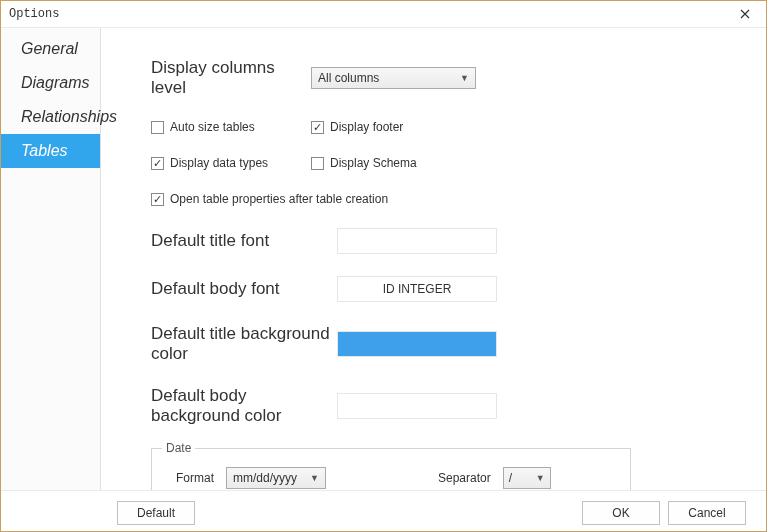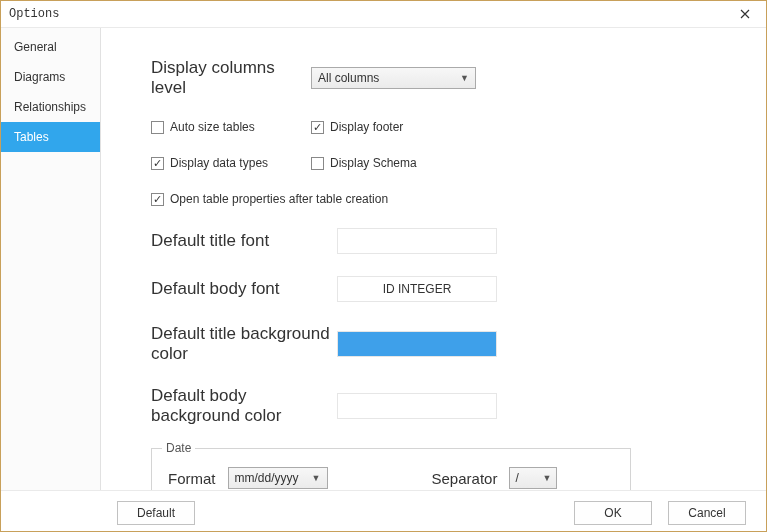--- a/index.html
+++ b/index.html
@@ -3,43 +3,43 @@
 <meta charset="utf-8">
 <style>
   * { box-sizing: border-box; font-family: "Segoe UI", Tahoma, sans-serif; }
   html, body { margin: 0; padding: 0; }
   body { width: 767px; height: 532px; background: #fff; border: 1px solid #c8a05a; font-size: 12px; color: #333; position: relative; }
   .titlebar { height: 27px; display: flex; align-items: center; justify-content: space-between; padding: 0 6px 0 8px; border-bottom: 1px solid #eaeaea; }
   .titlebar .title { font-size: 12px; font-family: Liberation Mono, monospace; }
   .close-btn { width: 30px; height: 24px; display: flex; align-items: center; justify-content: center; cursor: pointer; font-size: 14px; }
   .body-area { display: flex; height: 462px; }
   .sidebar { width: 100px; border-right: 1px solid #e1e1e1; background: #fbfbfb; padding-top: 4px; }
-  .sidebar-item { padding: 8px 13px; cursor: pointer; font-size: 12px; color: #333; }
+  .sidebar-item { padding: 8px 20px; cursor: pointer; font-size: 16px; color: #333; font-style: italic; }
   .sidebar-item.active { background: #31a6ec; color: #fff; }
   .content { flex: 1; padding: 30px 40px 20px 50px; overflow: auto; }
   .row { display: flex; align-items: center; margin-bottom: 22px; }
   .label-col { width: 160px; font-size: 17px; }
   .checkbox-group { display: flex; align-items: center; gap: 6px; width: 160px; }
   .checkbox { width: 13px; height: 13px; border: 1px solid #888; display: inline-flex; align-items: center; justify-content: center; background: #fff; cursor: pointer; }
   .checkbox.checked::after { content: "✓"; font-size: 11px; line-height: 11px; color: #333; }
   .select { width: 165px; height: 22px; border: 1px solid #aaa; background: linear-gradient(#f7f7f7,#ebebeb); display: flex; align-items: center; justify-content: space-between; padding: 0 6px; font-size: 12px; cursor: pointer; }
   .select-caret { font-size: 9px; color: #555; }
   .font-sample { width: 160px; height: 26px; border: 1px solid #e6e6e6; display: flex; align-items: center; justify-content: center; font-size: 12px; margin-left: 26px; }
   .title-sample { color: #fff; font-family: "Courier New", monospace; letter-spacing: 2px; }
   .body-sample { color: #333; }
   .color-swatch { width: 160px; height: 26px; border: 1px solid #e6e6e6; margin-left: 26px; }
   .fieldset { position: relative; border: 1px solid #d4d4d4; margin-top: 8px; padding: 18px 16px 16px; width: 480px; }
   .fieldset-legend { position: absolute; top: -8px; left: 10px; background: #fff; padding: 0 4px; font-size: 12px; color: #555; }
   .fieldset-row { display: flex; align-items: center; gap: 12px; }
-  .fieldset-row .lbl { font-size: 15px; }
+  .fieldset-row .lbl { font-size: 12px; margin-left: 8px; }
   .small-select { width: 100px; height: 22px; border: 1px solid #aaa; background: linear-gradient(#f7f7f7,#ebebeb); display: flex; align-items: center; justify-content: space-between; padding: 0 6px; font-size: 12px; cursor: pointer; }
   .tiny-select { width: 48px; height: 22px; border: 1px solid #aaa; background: linear-gradient(#f7f7f7,#ebebeb); display: flex; align-items: center; justify-content: space-between; padding: 0 5px; font-size: 12px; cursor: pointer; }
   .footer { height: 44px; border-top: 1px solid #eaeaea; display: flex; align-items: center; justify-content: space-between; padding: 0 20px 0 116px; }
   .btn { min-width: 78px; height: 24px; border: 1px solid #c1c1c1; background: #fefefe; display: flex; align-items: center; justify-content: center; font-size: 12px; cursor: pointer; padding: 0 12px; }
-  .footer-right { display: flex; gap: 16px; }
+  .footer-right { display: flex; gap: 8px; }
   .sep-spacer { width: 80px; }
 </style>
 </head>
 <body>
 
 <div class="titlebar">
   <span class="title">Options</span>
   <div class="close-btn">
     <svg width="10" height="10" viewBox="0 0 10 10">
         <path d="M1 1 L9 9 M9 1 L1 9" stroke="currentColor" stroke-width="1.2" fill="none"></path>

